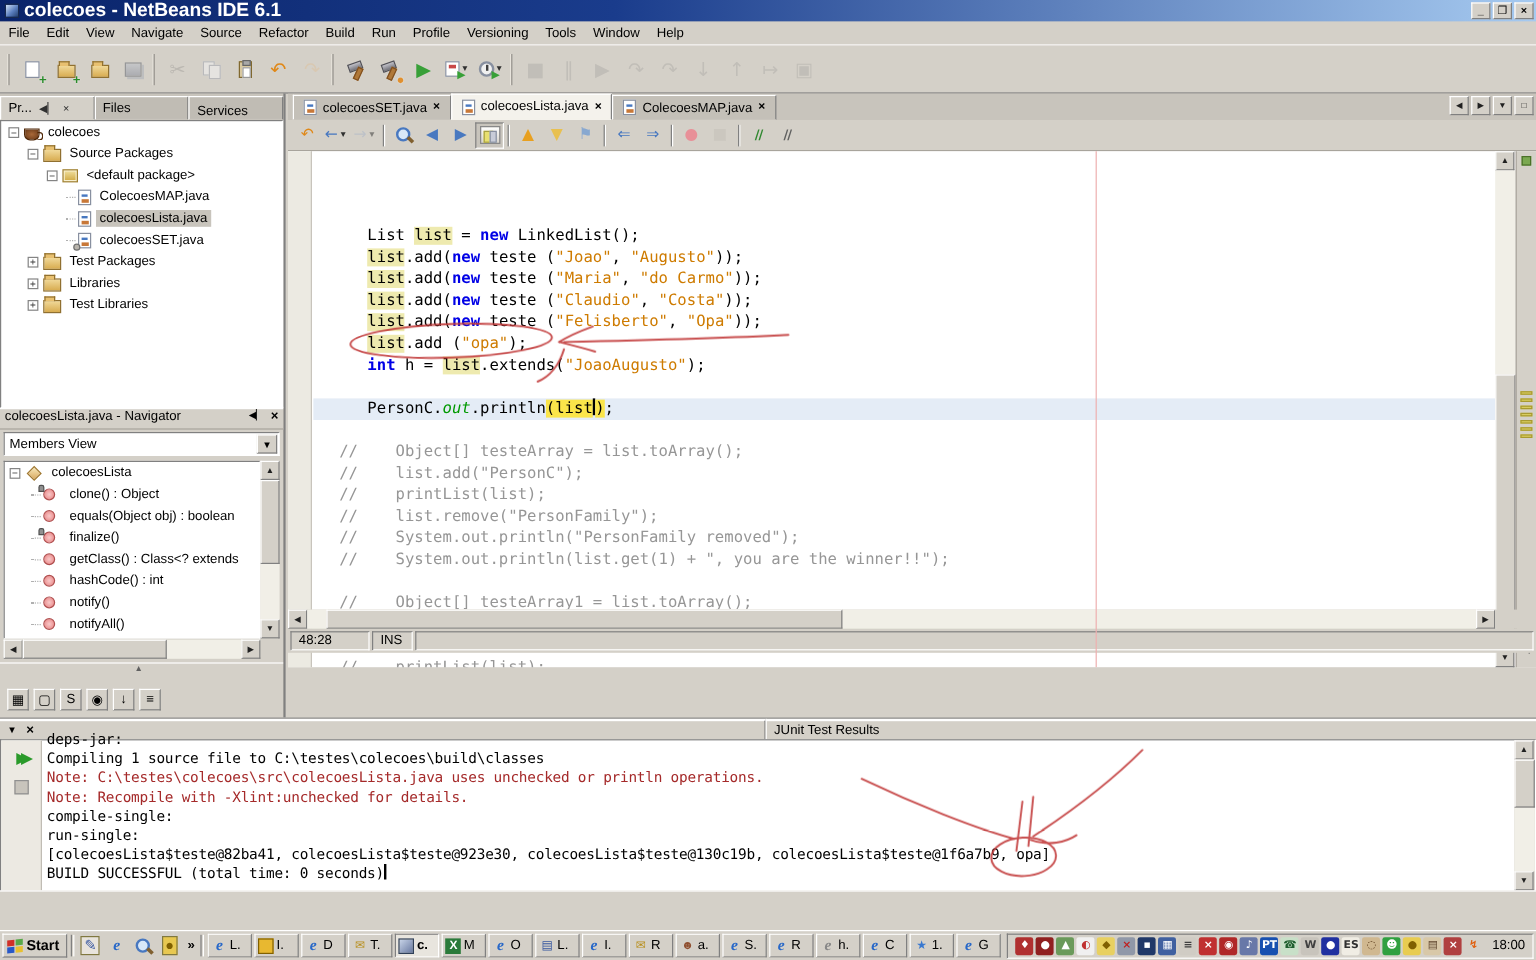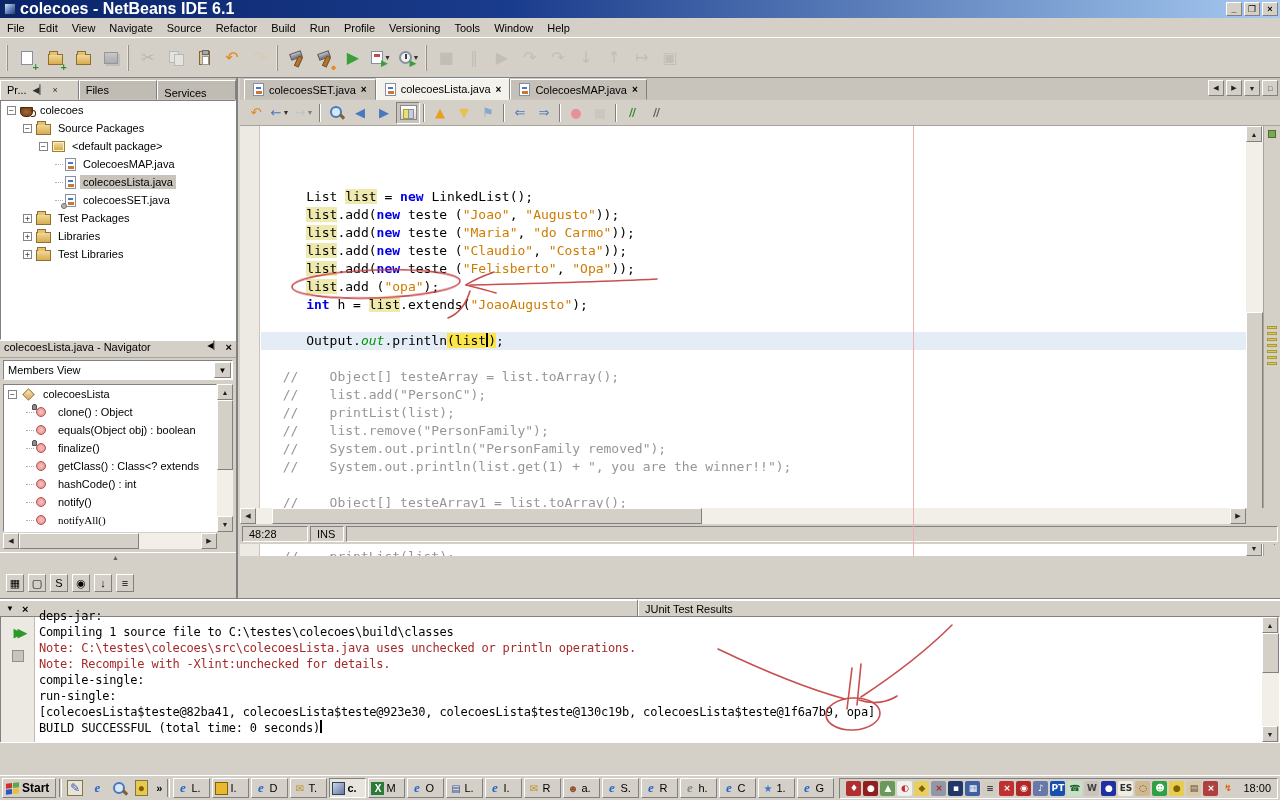--- a/index.html
+++ b/index.html
@@ -398,21 +398,21 @@
             <div class="trow" style="padding-left: 22px;">
               <span class="dotln"></span>
               <span class="ic-mth"></span>
               <span class="lbl">hashCode() : int</span>
             </div>
             <div class="trow" style="padding-left: 22px;">
               <span class="dotln"></span>
               <span class="ic-mth"></span>
               <span class="lbl">notify()</span>
             </div>
-            <div class="trow" style="padding-left: 22px; font-family: Liberation Serif, serif;">
+            <div class="trow" style="padding-left: 22px;">
               <span class="dotln"></span>
               <span class="ic-mth"></span>
               <span class="lbl">notifyAll()</span>
             </div>
             <div class="trow" style="padding-left: 22px;">
               <span class="lbl">toString() : String</span>
             </div>
           </div>
         <div class="nav-vscroll">
           <div style="display:flex;flex-direction:column;height:100%;">
@@ -533,21 +533,21 @@
             <div class="cl"></div>
             <div class="cl"></div>
             <div class="cl"><span class="tk-p">     List </span><span class="tk-p hl-g">list</span><span class="tk-p"> = </span><span class="tk-k">new</span><span class="tk-p"> LinkedList();</span></div>
             <div class="cl"><span class="tk-p">     </span><span class="tk-p hl-g">list</span><span class="tk-p">.add(</span><span class="tk-k">new</span><span class="tk-p"> teste (</span><span class="tk-s">"Joao"</span><span class="tk-p">, </span><span class="tk-s">"Augusto"</span><span class="tk-p">));</span></div>
             <div class="cl"><span class="tk-p">     </span><span class="tk-p hl-g">list</span><span class="tk-p">.add(</span><span class="tk-k">new</span><span class="tk-p"> teste (</span><span class="tk-s">"Maria"</span><span class="tk-p">, </span><span class="tk-s">"do Carmo"</span><span class="tk-p">));</span></div>
             <div class="cl"><span class="tk-p">     </span><span class="tk-p hl-g">list</span><span class="tk-p">.add(</span><span class="tk-k">new</span><span class="tk-p"> teste (</span><span class="tk-s">"Claudio"</span><span class="tk-p">, </span><span class="tk-s">"Costa"</span><span class="tk-p">));</span></div>
             <div class="cl"><span class="tk-p">     </span><span class="tk-p hl-g">list</span><span class="tk-p">.add(</span><span class="tk-k">new</span><span class="tk-p"> teste (</span><span class="tk-s">"Felisberto"</span><span class="tk-p">, </span><span class="tk-s">"Opa"</span><span class="tk-p">));</span></div>
             <div class="cl"><span class="tk-p">     </span><span class="tk-p hl-g">list</span><span class="tk-p">.add (</span><span class="tk-s">"opa"</span><span class="tk-p">);</span></div>
             <div class="cl"><span class="tk-p">     </span><span class="tk-k">int</span><span class="tk-p"> h = </span><span class="tk-p hl-g">list</span><span class="tk-p">.extends(</span><span class="tk-s">"JoaoAugusto"</span><span class="tk-p">);</span></div>
             <div class="cl"></div>
-            <div class="cl cur"><span class="tk-p">     Output.</span><span class="tk-f">out</span><span class="tk-p">.println</span><span class="tk-p hl-y">(list</span><span class="caret"></span><span class="tk-p hl-y">)</span><span class="tk-p">;</span></div>
+            <div class="cl cur"><span class="tk-p">     PersonC.</span><span class="tk-f">out</span><span class="tk-p">.println</span><span class="tk-p hl-y">(list</span><span class="caret"></span><span class="tk-p hl-y">)</span><span class="tk-p">;</span></div>
             <div class="cl"></div>
             <div class="cl"><span class="tk-c">  //    Object[] testeArray = list.toArray();</span></div>
             <div class="cl"><span class="tk-c">  //    list.add("PersonC");</span></div>
             <div class="cl"><span class="tk-c">  //    printList(list);</span></div>
             <div class="cl"><span class="tk-c">  //    list.remove("PersonFamily");</span></div>
             <div class="cl"><span class="tk-c">  //    System.out.println("PersonFamily removed");</span></div>
             <div class="cl"><span class="tk-c">  //    System.out.println(list.get(1) + ", you are the winner!!");</span></div>
             <div class="cl"></div>
             <div class="cl"><span class="tk-c">  //    Object[] testeArray1 = list.toArray();</span></div>
             <div class="cl"></div>

